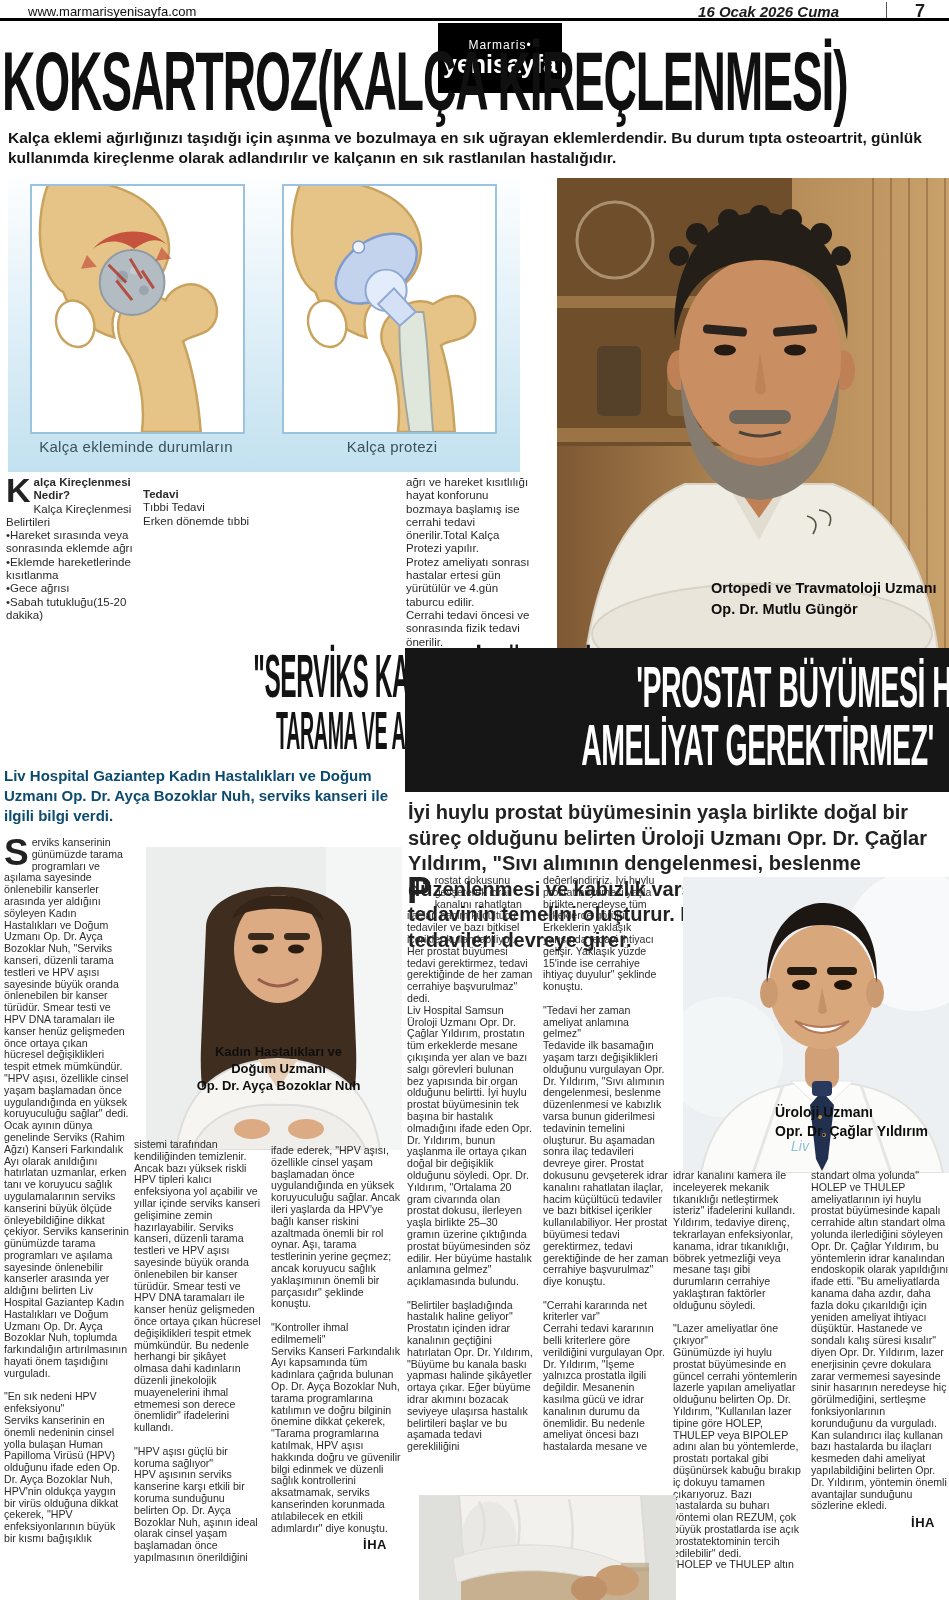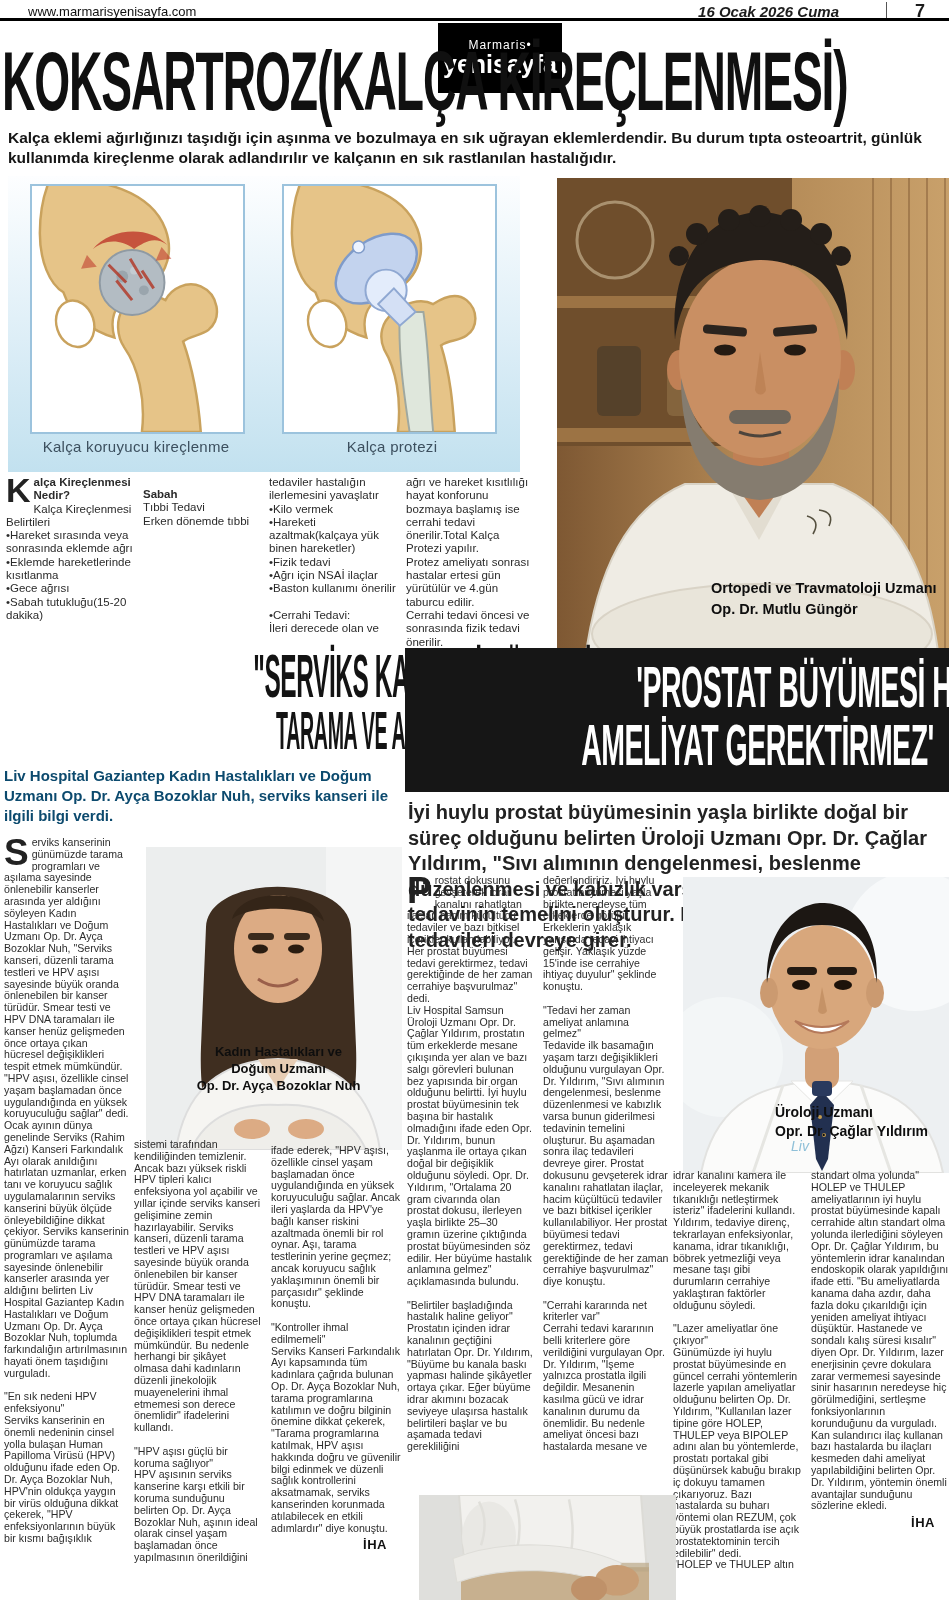--- a/index.html
+++ b/index.html
@@ -130,21 +130,21 @@
         <ellipse cx="44" cy="140" rx="19" ry="24" fill="#ffffff" stroke="#c9a25d" stroke-width="2.5" transform="rotate(-18 44 140)"></ellipse>
         <path d="M110,130 C122,118 140,114 152,120 C164,112 176,108 186,116 C198,126 198,144 186,152 C178,158 168,156 160,162 C170,194 172,224 174,250 L116,250 C120,216 114,186 102,166 C96,152 100,138 110,130 Z" fill="#e6c488" stroke="#c9a25d" stroke-width="2.5"></path>
         <path d="M118,128 L142,128 C148,168 148,208 152,250 L128,250 C122,210 116,168 118,128 Z" fill="#dfe7dc" stroke="#9fa8a0" stroke-width="2"></path>
         <ellipse cx="94" cy="84" rx="46" ry="29" fill="#c3d3ee" stroke="#7f9bc9" stroke-width="2.5" transform="rotate(-35 94 84)"></ellipse>
         <circle cx="76" cy="62" r="6" fill="#eef4ff" stroke="#7f9bc9" stroke-width="1.5"></circle>
         <circle cx="112" cy="98" r="6" fill="#eef4ff" stroke="#7f9bc9" stroke-width="1.5"></circle>
         <circle cx="104" cy="106" r="21" fill="#e3ecfb" stroke="#8fa8d2" stroke-width="2"></circle>
         <path d="M96,120 L118,142 L134,128 L112,104 Z" fill="#d4e0f5" stroke="#8fa8d2" stroke-width="2"></path>
       </svg>
     </div>
-    <div class="ill-cap c1">Kalça koruyucu kireçlenme</div>
+    <div class="ill-cap c1">Kalça ekleminde durumların</div>
     <div class="ill-cap c2">Kalça protezi</div>
   </section>
 
   <figure class="photo1">
     <svg viewBox="0 0 404 482" preserveAspectRatio="none">
       <defs>
         <linearGradient id="wood" x1="0" y1="0" x2="1" y2="0">
           <stop offset="0" stop-color="#7e5833"></stop>
             <stop offset=".45" stop-color="#b08653"></stop>
             <stop offset="1" stop-color="#caa26c"></stop>
@@ -199,33 +199,24 @@
   <section class="kokcols">
     <div class="kcol kc1">
       <span class="dropcap">K</span><span class="kc1-head">alça Kireçlenmesi Nedir?</span>
       <div class="bodytext">Kalça Kireçlenmesi Belirtileri
 •Hareket sırasında veya sonrasında eklemde ağrı
 •Eklemde hareketlerinde kısıtlanma
 •Gece ağrısı
 •Sabah tutukluğu(15-20 dakika)</div>
     </div>
     <div class="kcol kc2">
-      <div class="ksub">Sabah</div>
+      <div class="ksub">Tedavi</div>
       <div class="bodytext">Tıbbi Tedavi
 Erken dönemde tıbbi</div>
     </div>
-    <div class="kcol kc3 bodytext">tedaviler hastalığın ilerlemesini yavaşlatır
-•Kilo vermek
-•Hareketi azaltmak(kalçaya yük binen hareketler)
-•Fizik tedavi
-•Ağrı için NSAİ ilaçlar
-•Baston kullanımı önerilir
-
-•Cerrahi Tedavi:
-İleri derecede olan ve</div>
     <div class="kcol kc4 bodytext">ağrı ve hareket kısıtlılığı hayat konforunu bozmaya başlamış ise cerrahi tedavi önerilir.Total Kalça Protezi yapılır.
 Protez ameliyatı sonrası hastalar ertesi gün yürütülür ve 4.gün taburcu edilir.
 Cerrahi tedavi öncesi ve sonrasında fizik tedavi önerilir.</div>
   </section>
 
   <section>
     <div class="s-hl">
       <span class="hl-s1">"SERVİKS KANSERİ DÜZENLİ</span>
       <span class="hl-s2">TARAMA VE AŞI İLE ÖNLENEBİLİR"</span>
     </div>

